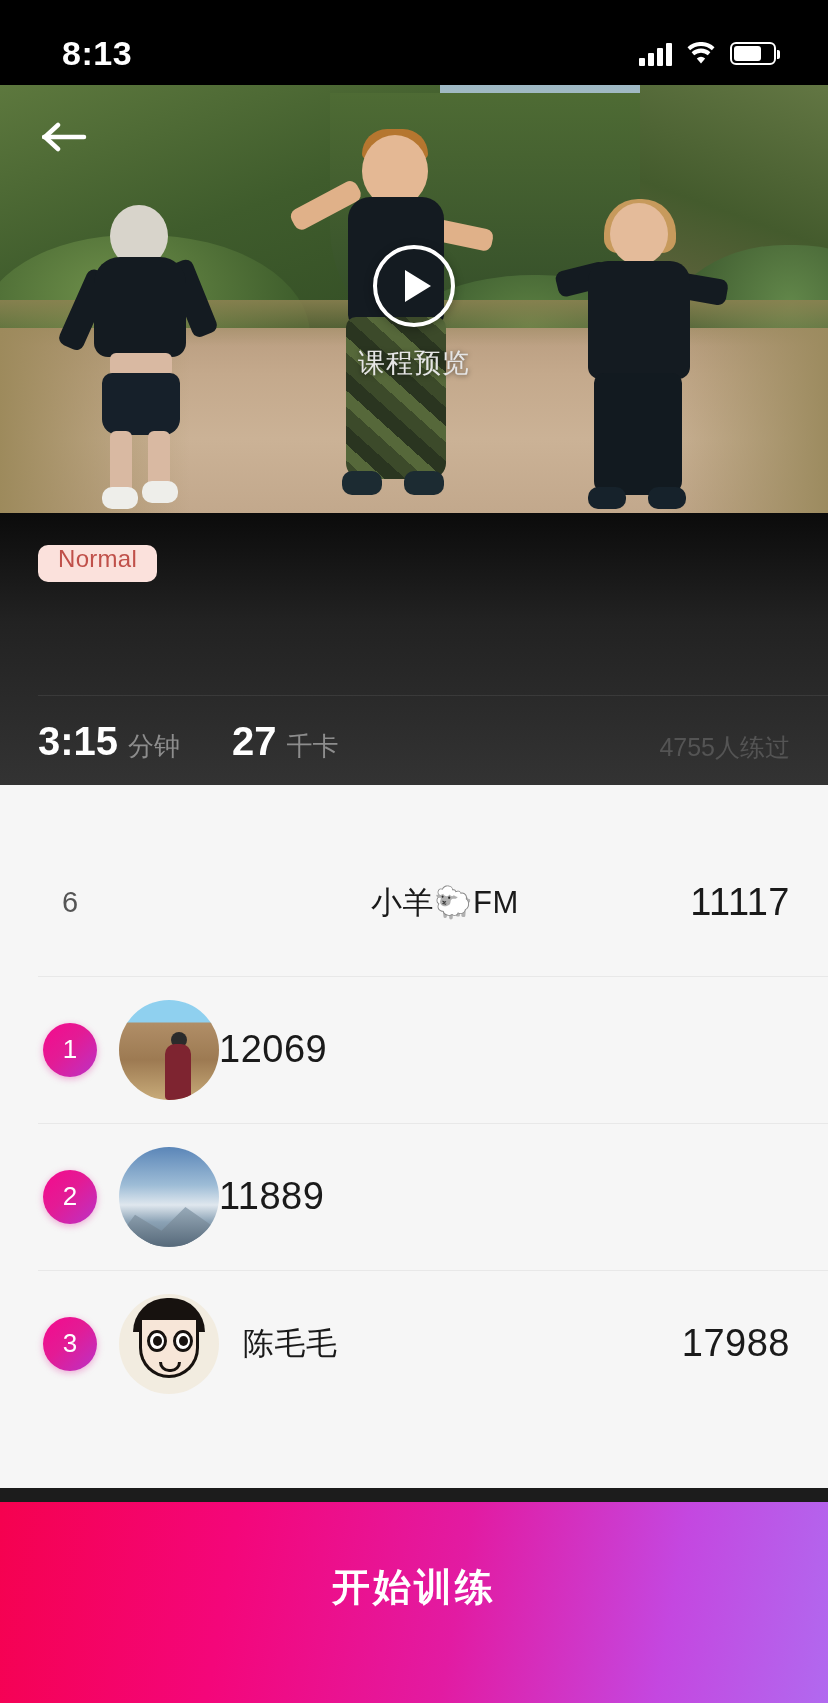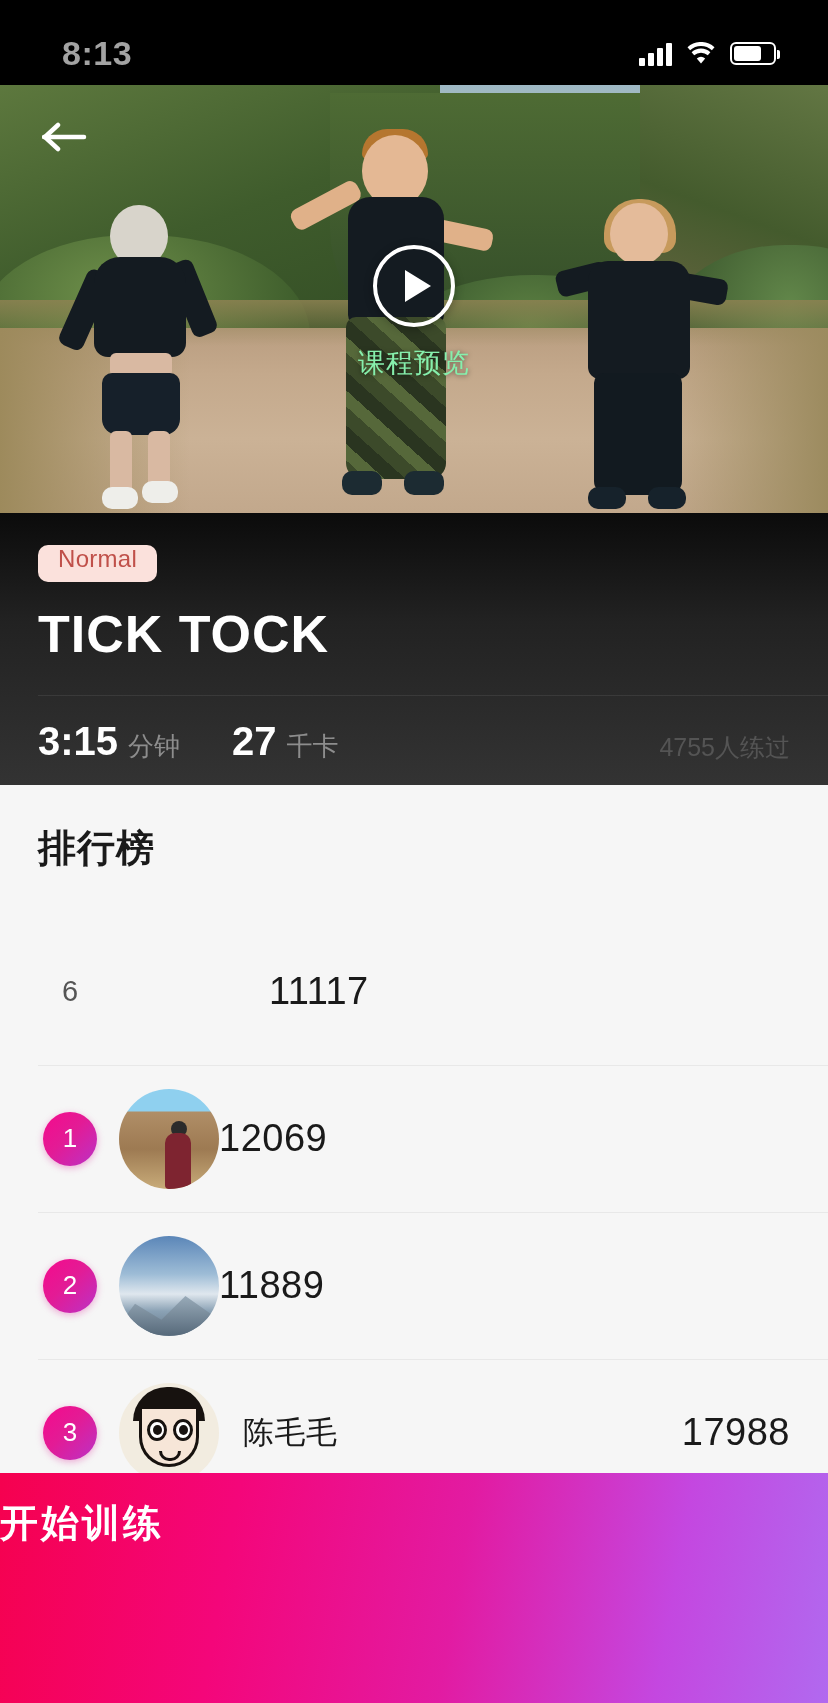--- a/index.html
+++ b/index.html
@@ -7,21 +7,21 @@
   body {
     font-family:"Liberation Sans","DejaVu Sans",sans-serif;
     -webkit-font-smoothing:antialiased;
     overflow:hidden;
   }
   .phone { position:relative; width:828px; height:1703px; background:#1c1c1c; overflow:hidden; }
 
   
   .statusbar {
     position:absolute; top:0; left:0; width:828px; height:85px;
-    background:#000; color:#a3a3a3;
+    background:#000; color:#ffffff;
     display:flex; align-items:center; justify-content:space-between;
     padding:22px 52px 0 62px;
   }
   .status-time { font-size:34px; font-weight:600; letter-spacing:0.5px; }
   .status-right { display:flex; align-items:center; gap:14px; }
   .sig { display:flex; align-items:flex-end; gap:3px; height:24px; }
   .sig i { display:block; width:6px; background:#fff; border-radius:1px; }
   .sig i:nth-child(1){height:8px;} .sig i:nth-child(2){height:13px;}
   .sig i:nth-child(3){height:18px;} .sig i:nth-child(4){height:23px;}
   .wifi { width:30px; height:24px; position:relative; }
@@ -109,21 +109,21 @@
               display:flex; align-items:center; justify-content:center; cursor:pointer; z-index:6; }
   .play-wrap { position:absolute; left:0; top:0; width:100%; height:100%;
                display:flex; flex-direction:column; align-items:center; justify-content:center;
                padding-top:28px; z-index:5; cursor:pointer; }
   .play-circle { width:82px; height:82px; border:4px solid #fff; border-radius:50%;
                  display:flex; align-items:center; justify-content:center;
                  box-shadow:0 2px 10px rgba(0,0,0,.3); }
   .play-tri { width:0; height:0; border-left:26px solid #fff;
               border-top:16px solid transparent; border-bottom:16px solid transparent;
               margin-left:8px; }
-  .preview-label { margin-top:18px; color:#86efac; font-size:27px; letter-spacing:1px;
+  .preview-label { margin-top:18px; color:#e5e5e5; font-size:27px; letter-spacing:1px;
                    text-shadow:0 1px 5px rgba(0,0,0,.55); }
 
   
   .info { position:absolute; top:513px; left:0; width:828px; height:272px;
           background:linear-gradient(180deg,#0b0b0b 0%,#222222 40%,#333333 100%); }
   .badge { display:inline-block; margin:32px 0 0 38px; padding:0 20px 9px;
            background:#fbe1dc; color:#c0504a; font-size:24px; border-radius:10px; letter-spacing:.3px; }
   .title { margin:22px 0 0 38px; color:#fff; font-size:52px; font-weight:700; letter-spacing:1px; }
   .divider { position:absolute; left:38px; right:0; top:182px; height:1px; background:rgba(255,255,255,.08); }
   .stats { position:absolute; left:38px; top:206px; display:flex; align-items:baseline; }
@@ -163,23 +163,23 @@
   .av3 .eyeR { position:absolute; left:54px; top:36px; width:20px; height:22px; background:#fff; border:3px solid #17120f; border-radius:50%; }
   .av3 .pupL { position:absolute; left:34px; top:42px; width:9px; height:10px; background:#17120f; border-radius:50%; }
   .av3 .pupR { position:absolute; left:60px; top:42px; width:9px; height:10px; background:#17120f; border-radius:50%; }
   .av3 .mouth { position:absolute; left:40px; top:68px; width:22px; height:10px; border:3px solid #17120f; border-top:none; border-radius:0 0 12px 12px; }
   .uname { flex:1; color:#1a1a1a; font-size:31px; margin-left:24px; letter-spacing:.5px;
            white-space:nowrap; overflow:hidden; }
   .uname.noav { margin-left:102px; }
   .score { color:#1a1a1a; font-size:38px; font-weight:500; letter-spacing:.5px; }
 
   
-  .cta { position:absolute; left:0; bottom:0; width:828px; height:230px;
+  .cta { position:absolute; left:0; bottom:0; width:828px; height:201px;
          background:linear-gradient(100deg,#f5014f 0%,#f4067a 28%,#e21ba2 55%,#c447e0 80%,#b169ef 100%);
-         display:flex; align-items:flex-start; padding-top:25px; cursor:pointer; }
+         display:flex; align-items:flex-start; justify-content:center; padding-top:60px; cursor:pointer; }
   .cta span { color:#fff; font-size:38px; font-weight:600; letter-spacing:3px; }
 </style>
 </head>
 <body>
 
 <div class="phone">
 
   <div class="statusbar">
     <div class="status-time">8:13</div>
     <div class="status-right">
@@ -261,40 +261,39 @@
     <div class="play-wrap">
       <div class="play-circle">
         <div class="play-tri"></div>
       </div>
       <div class="preview-label">课程预览</div>
     </div>
   </div>
 
   <div class="info">
     <div class="badge">Normal</div>
-    <div class="title">TICK TOCK</div>
     <div class="divider"></div>
     <div class="stats">
       <div class="stat-num">3:15</div>
       <div class="stat-unit">分钟</div>
       <div class="stat-gap"></div>
       <div class="stat-num">27</div>
       <div class="stat-unit">千卡</div>
     </div>
     <div class="practiced">4755人练过</div>
   </div>
 
   <div class="board">
-    <div class="board-title">排行榜</div>
     <div class="rows">
 
       <div class="row">
         <div class="rank-plain">6</div>
         <div class="av-gap"></div>
         <div class="avatar empty"></div>
+        <div class="uname noav">小羊🐑FM</div>
         <div class="score">11117</div>
       </div>
 
       <div class="row">
         <div class="rank-badge">1</div>
         <div class="avatar av1"></div>
         <div class="score">12069</div>
       </div>
 
       <div class="row">

